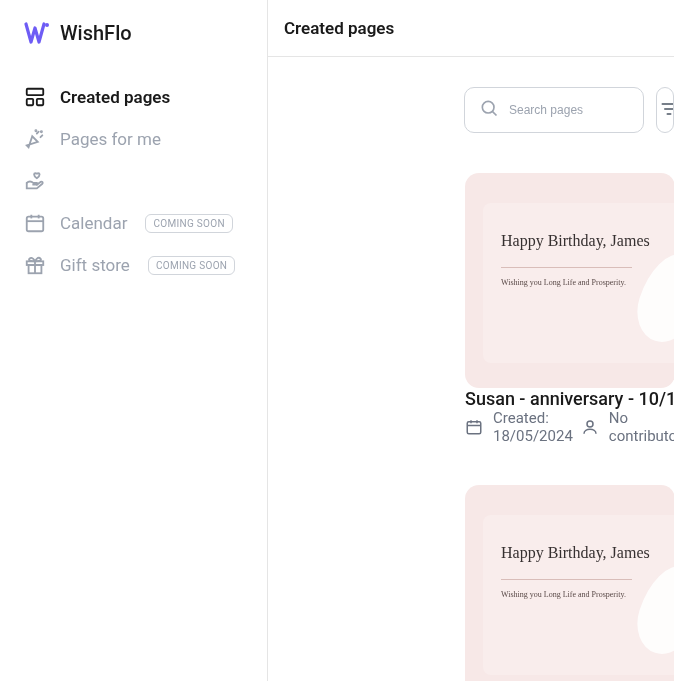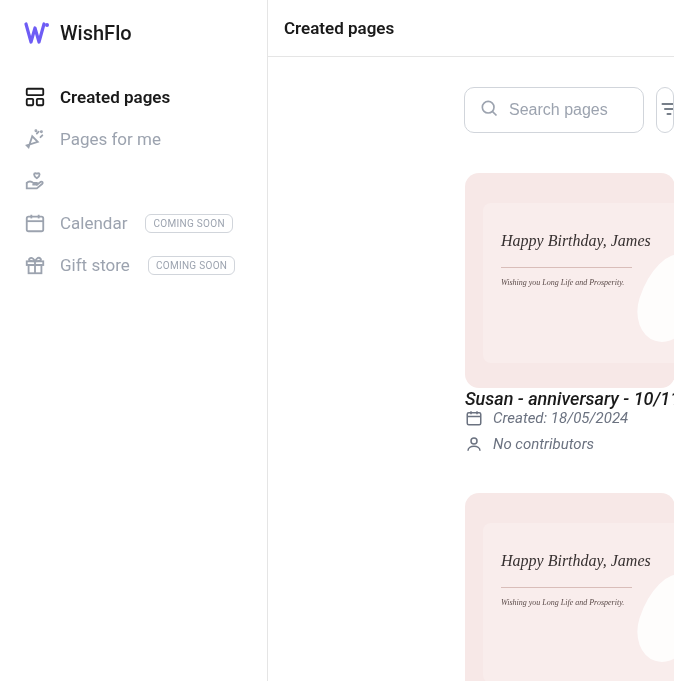--- a/index.html
+++ b/index.html
@@ -96,21 +96,21 @@
       align-items: center;
       gap: 10px;
       border: 1px solid #d1d5db;
       border-radius: 10px;
       padding: 10px 14px;
       width: 180px;
     }
     .search-input {
       border: none;
       outline: none;
-      font-size: 16px;
+      font-size: 12px;
       color: #6b7280;
       background: transparent;
       width: 100%;
     }
     .search-input::placeholder { color: #9ca3af; }
     .filter-btn {
       border: 1px solid #d1d5db;
       border-radius: 10px;
       width: 18px;
       display: flex;
@@ -124,21 +124,20 @@
     .cards {
       display: flex;
       flex-direction: column;
       gap: 40px;
       padding-left: 197px;
       width: 100%;
     }
     .card {
       display: flex;
       flex-direction: column;
-      font-style: italic;
     }
     .card-preview {
       width: 210px;
       height: 215px;
       background: #f7e8e7;
       border-radius: 14px;
       padding: 30px 18px 18px 18px;
       position: relative;
       overflow: hidden;
     }
@@ -178,21 +177,21 @@
       opacity: 0.85;
     }
     .card-title {
       font-size: 18px;
       font-weight: 500;
       color: #1a1a1a;
       white-space: nowrap;
     }
     .meta {
       display: flex;
-      flex-direction: column;
+      flex-direction: row;
       gap: 8px;
     }
     .meta-row {
       display: flex;
       align-items: center;
       gap: 10px;
       color: #6b7280;
       font-size: 15px;
     }
     .meta-icon {

